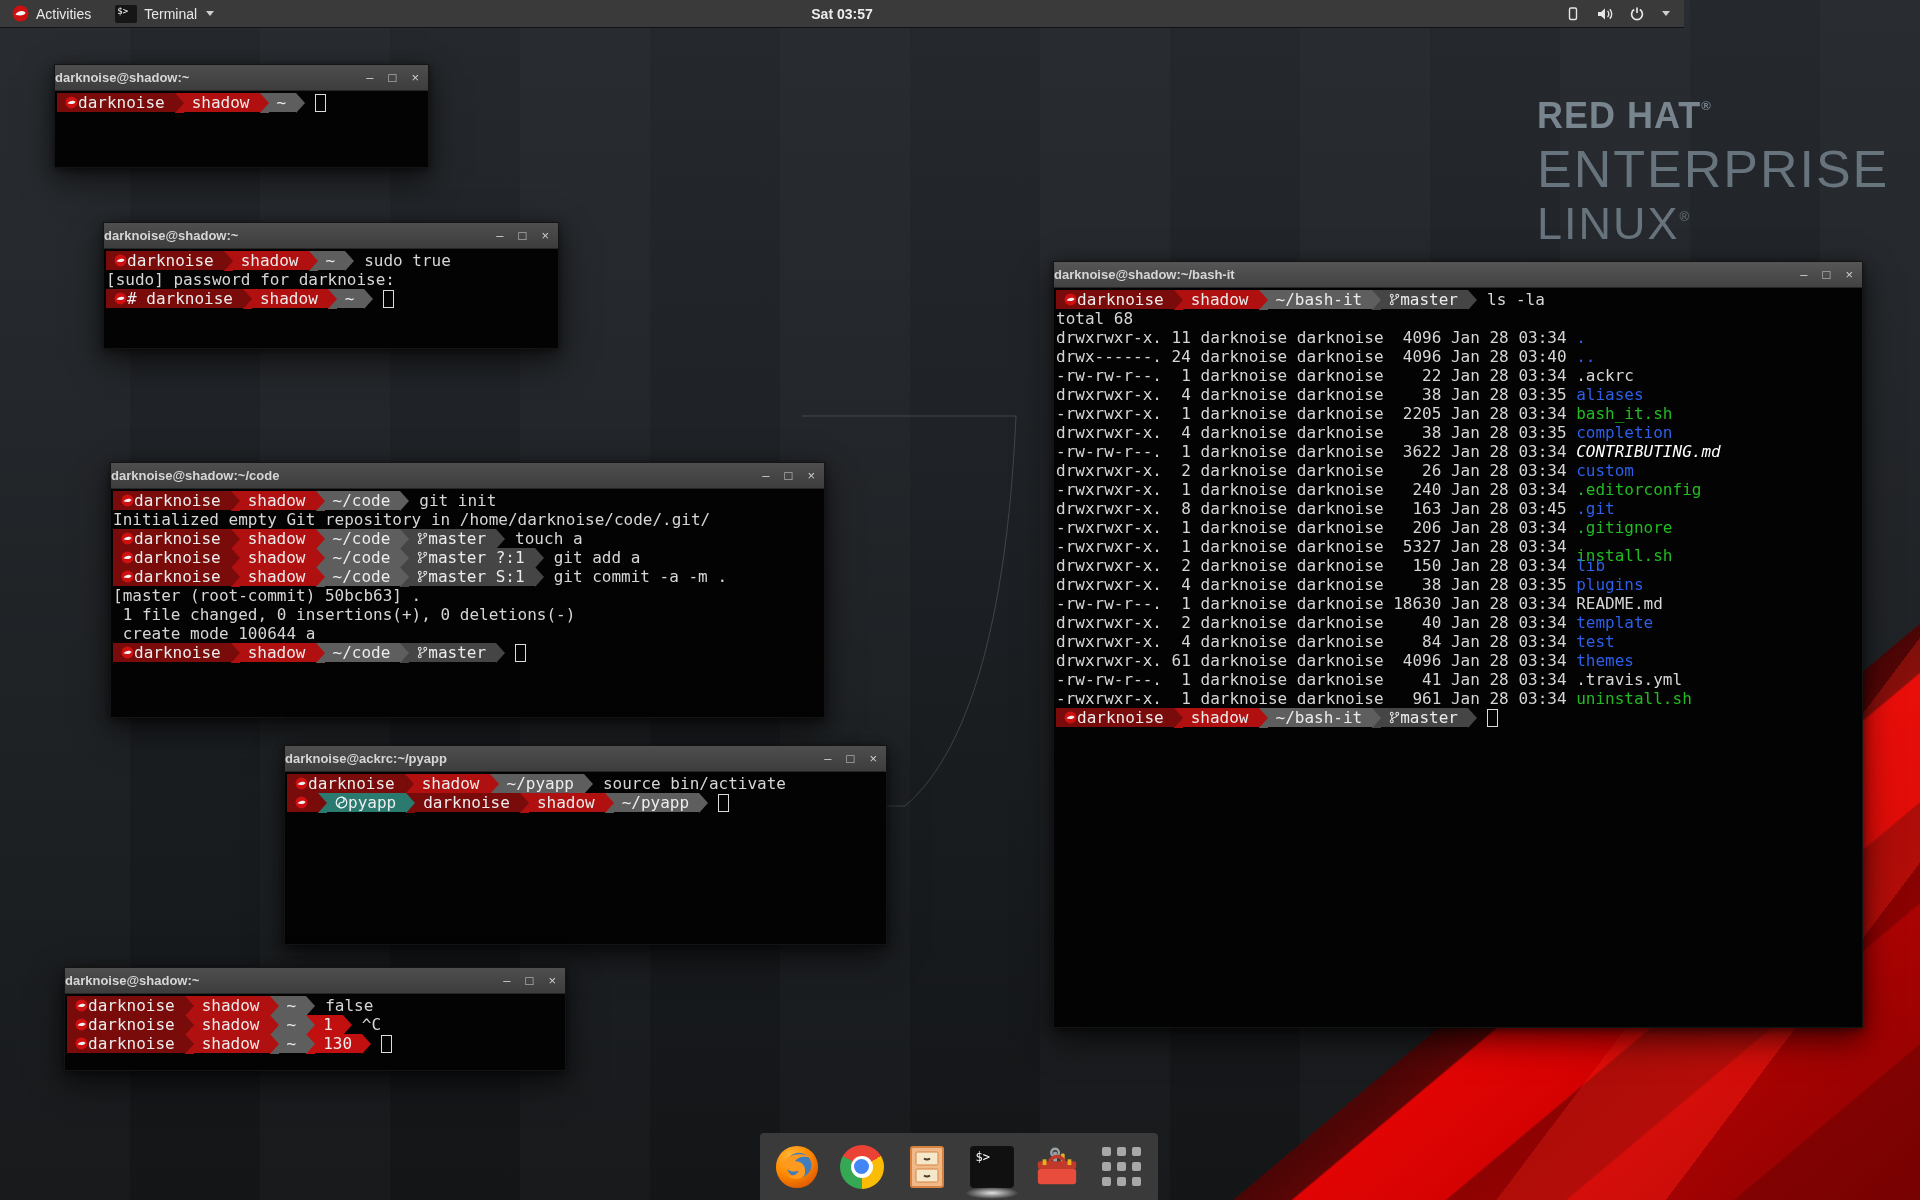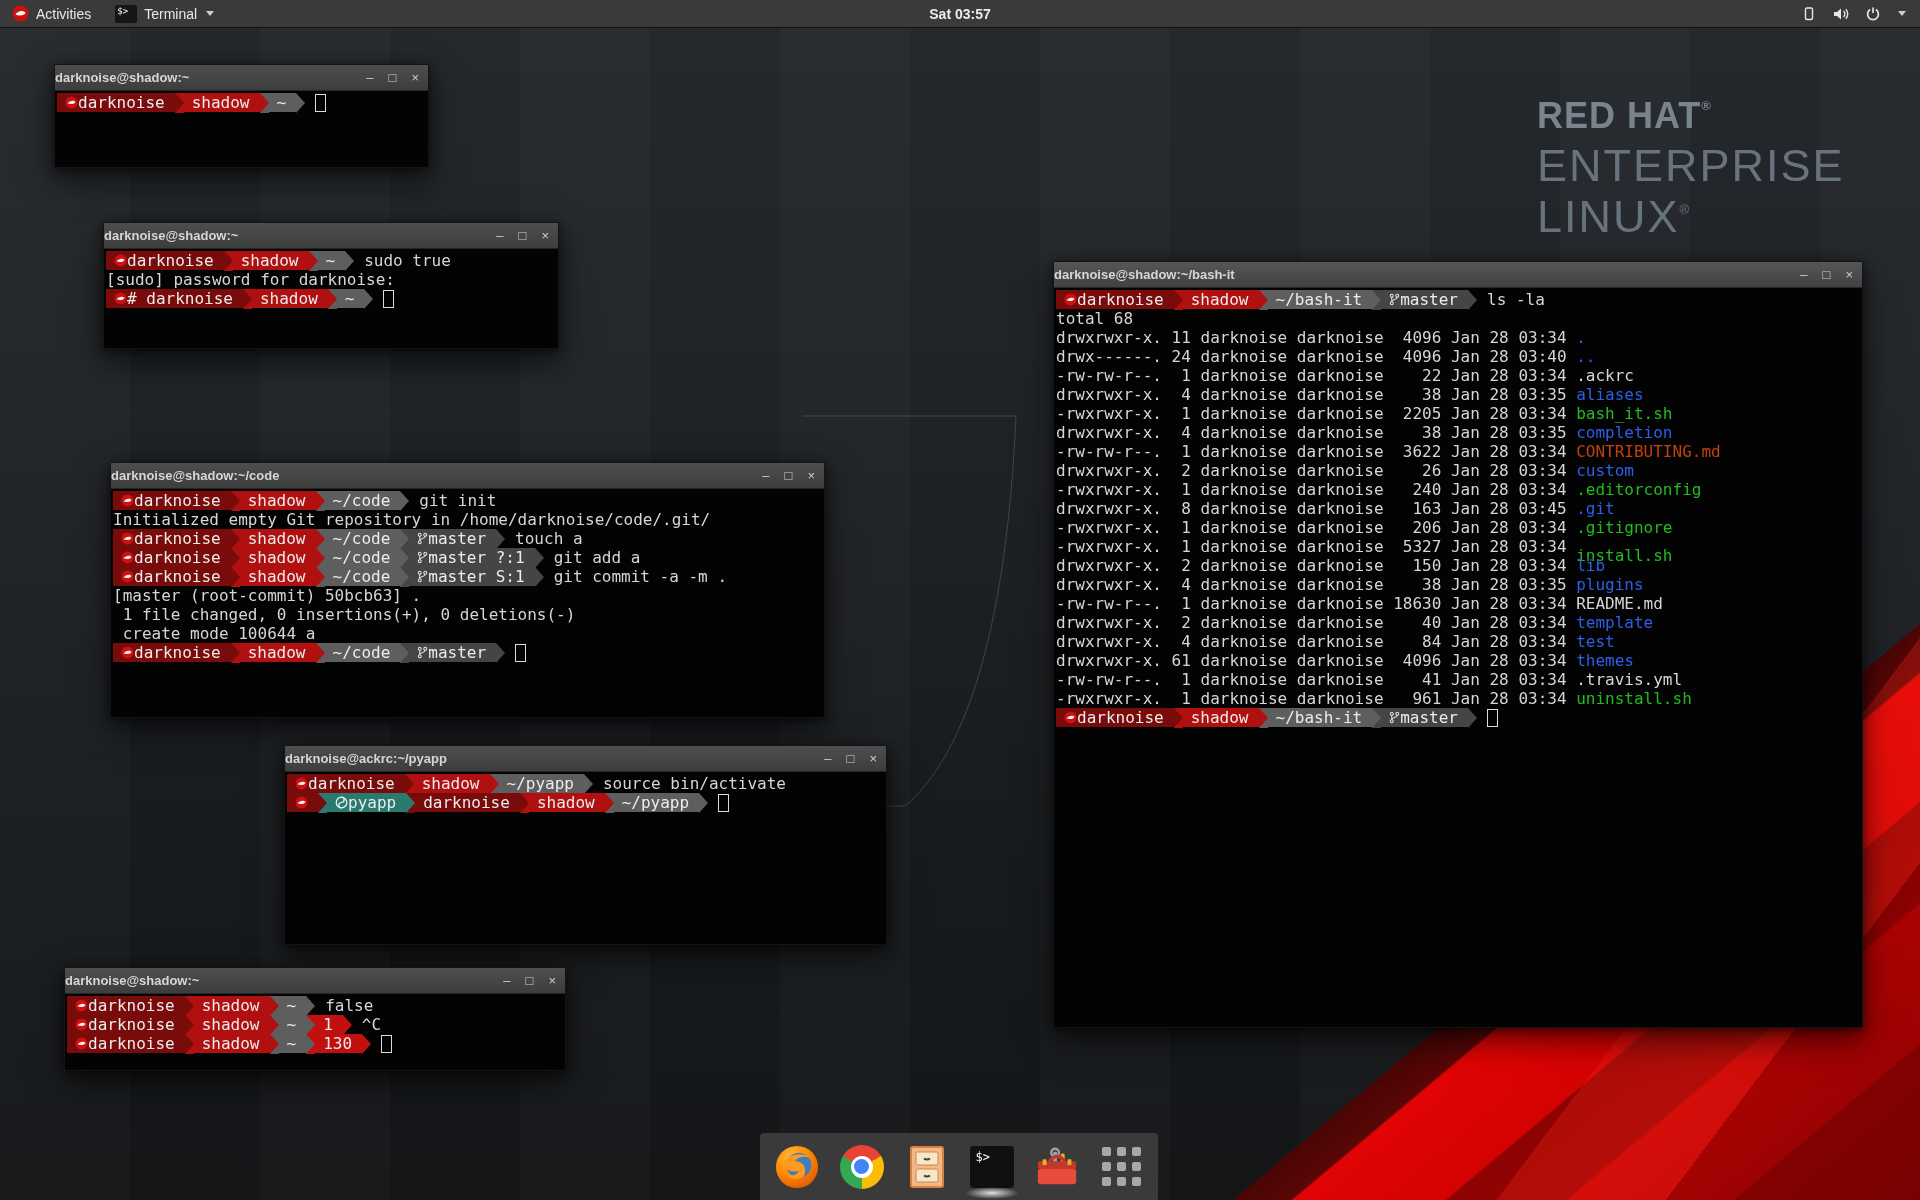--- a/index.html
+++ b/index.html
@@ -17,24 +17,24 @@
       #8e0202 85.9%,#970303 89.4%,
       #c50404 89.5%,#b00303 94.4%,
       #8a0202 94.5%,#7c0101 100%);}
   .stripes::after{content:"";position:absolute;inset:0;
     background:linear-gradient(127deg,transparent 0 85%,rgba(255,40,25,.28) 85% 91%,rgba(110,0,0,.30) 91% 100%);}
   .lineart{position:absolute;left:0;top:0;pointer-events:none;}
   
   .brand{position:absolute;left:1537px;top:98px;color:#73808a;line-height:1;}
   .brand .b1{font-size:36px;font-weight:bold;letter-spacing:1px;color:#78858f;}
   .brand .b1 sup,.brand .b3 sup{font-size:13px;vertical-align:18px;}
-  .brand .b2{font-size:45px;letter-spacing:2px;margin-top:9px;color:#68747d;}
+  .brand .b2{font-size:52px;letter-spacing:2px;margin-top:9px;color:#68747d;}
   .brand .b3{font-size:45px;letter-spacing:2px;margin-top:6px;color:#68747d;}
   
-  .topbar{position:absolute;left:0;top:0;width:1920px;height:27px;background:#3a3a3a;
+  .topbar{position:absolute;left:0;top:0;width:1684px;height:27px;background:#3a3a3a;
     border-bottom:1px solid #121212;display:flex;align-items:center;color:#e8e8e8;font-size:14px;z-index:50;}
   .tb-activities{display:flex;align-items:center;gap:7px;height:100%;padding:0 12px;}
   .tb-app{display:flex;align-items:center;gap:7px;height:100%;padding:0 12px;}
   .mini-term{display:flex;align-items:flex-start;justify-content:flex-start;width:22px;height:18px;background:#161616;
     border-radius:2px;color:#fff;font-family:"DejaVu Sans Mono",monospace;font-size:9px;padding:1px 0 0 2px;box-sizing:border-box;}
   .tb-caret{width:0;height:0;border-left:4px solid transparent;border-right:4px solid transparent;border-top:5px solid #cfcfcf;margin-left:2px;}
   .tb-clock{position:absolute;left:50%;transform:translateX(-50%);font-weight:bold;color:#ececec;}
   .tb-right{margin-left:auto;display:flex;align-items:center;gap:15px;padding-right:14px;height:100%;}
   
   .win{position:absolute;background:#030303;border:1px solid #141414;
@@ -305,21 +305,21 @@
                     <path d="M3 4.6 V9.4 M9 4.6 C9 7.6 3 6.4 3 9.4"></path>
                   </g>
                 </svg></span>master</span><span class="arr" style="border-left-color: rgb(69, 69, 69); background: transparent;"></span><span class="cmd">ls -la</span></div>
           <div class="tline"><span class="plain">total 68</span></div>
           <div class="tline"><span class="plain">drwxrwxr-x. 11 darknoise darknoise  4096 Jan 28 03:34 </span><span class="fname" style="color: rgb(45, 95, 232);">.</span></div>
           <div class="tline"><span class="plain">drwx------. 24 darknoise darknoise  4096 Jan 28 03:40 </span><span class="fname" style="color: rgb(45, 95, 232);">..</span></div>
           <div class="tline"><span class="plain">-rw-rw-r--.  1 darknoise darknoise    22 Jan 28 03:34 </span><span class="fname" style="color: rgb(214, 214, 214);">.ackrc</span></div>
           <div class="tline"><span class="plain">drwxrwxr-x.  4 darknoise darknoise    38 Jan 28 03:35 </span><span class="fname" style="color: rgb(45, 95, 232);">aliases</span></div>
           <div class="tline"><span class="plain">-rwxrwxr-x.  1 darknoise darknoise  2205 Jan 28 03:34 </span><span class="fname" style="color: rgb(34, 187, 34);">bash_it.sh</span></div>
           <div class="tline"><span class="plain">drwxrwxr-x.  4 darknoise darknoise    38 Jan 28 03:35 </span><span class="fname" style="color: rgb(45, 95, 232);">completion</span></div>
-          <div class="tline"><span class="plain">-rw-rw-r--.  1 darknoise darknoise  3622 Jan 28 03:34 </span><span class="fname" style="color: #c2410c;">CONTRIBUTING.md</span></div>
+          <div class="tline"><span class="plain">-rw-rw-r--.  1 darknoise darknoise  3622 Jan 28 03:34 </span><span class="fname" style="color: #ffffff; font-style: italic;">CONTRIBUTING.md</span></div>
           <div class="tline"><span class="plain">drwxrwxr-x.  2 darknoise darknoise    26 Jan 28 03:34 </span><span class="fname" style="color: rgb(45, 95, 232);">custom</span></div>
           <div class="tline"><span class="plain">-rwxrwxr-x.  1 darknoise darknoise   240 Jan 28 03:34 </span><span class="fname" style="color: rgb(34, 187, 34);">.editorconfig</span></div>
           <div class="tline"><span class="plain">drwxrwxr-x.  8 darknoise darknoise   163 Jan 28 03:45 </span><span class="fname" style="color: rgb(45, 95, 232);">.git</span></div>
           <div class="tline"><span class="plain">-rwxrwxr-x.  1 darknoise darknoise   206 Jan 28 03:34 </span><span class="fname" style="color: rgb(34, 187, 34);">.gitignore</span></div>
           <div class="tline"><span class="plain">-rwxrwxr-x.  1 darknoise darknoise  5327 Jan 28 03:34 </span><span class="fname" style="color: rgb(34, 187, 34); margin-top: 9px;">install.sh</span></div>
           <div class="tline"><span class="plain">drwxrwxr-x.  2 darknoise darknoise   150 Jan 28 03:34 </span><span class="fname" style="color: rgb(45, 95, 232);">lib</span></div>
           <div class="tline"><span class="plain">drwxrwxr-x.  4 darknoise darknoise    38 Jan 28 03:35 </span><span class="fname" style="color: rgb(45, 95, 232);">plugins</span></div>
           <div class="tline"><span class="plain">-rw-rw-r--.  1 darknoise darknoise 18630 Jan 28 03:34 </span><span class="fname" style="color: rgb(214, 214, 214);">README.md</span></div>
           <div class="tline"><span class="plain">drwxrwxr-x.  2 darknoise darknoise    40 Jan 28 03:34 </span><span class="fname" style="color: rgb(45, 95, 232);">template</span></div>
           <div class="tline"><span class="plain">drwxrwxr-x.  4 darknoise darknoise    84 Jan 28 03:34 </span><span class="fname" style="color: rgb(45, 95, 232);">test</span></div>

